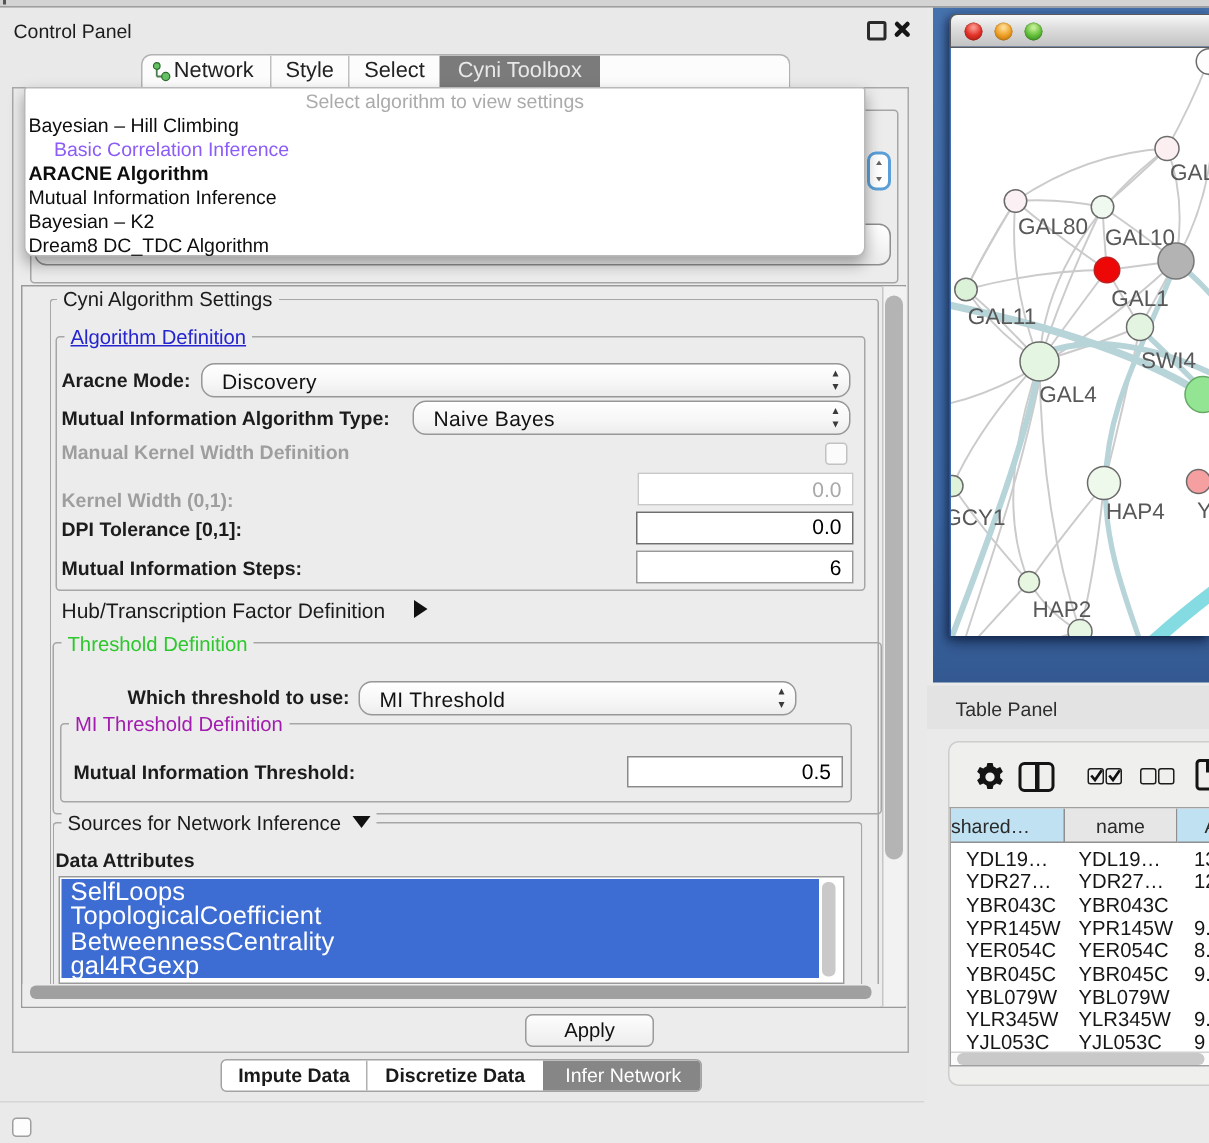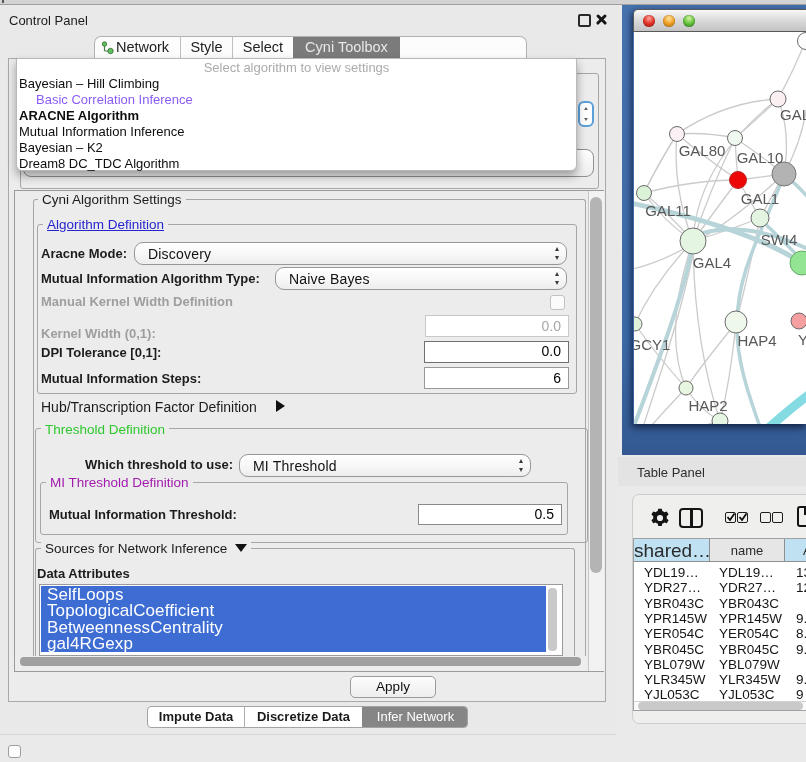--- a/index.html
+++ b/index.html
@@ -141,21 +141,21 @@
   <path d="M1.5 5 L4 8 L8.5 1.5" stroke="#111" stroke-width="1.8" fill="none"></path>
   <path d="M13.5 5 L16 8 L20.5 1.5" stroke="#111" stroke-width="1.8" fill="none"></path>
 </svg>
 <div class="abs" style="left:760px;top:512px;width:9px;height:9px;border:1.5px solid #1d1d1d;border-radius:2px;"></div>
 <div class="abs" style="left:772px;top:512px;width:9px;height:9px;border:1.5px solid #1d1d1d;border-radius:2px;"></div>
 <div class="abs" style="left:797px;top:506px;width:16px;height:21px;border:2.5px solid #141414;border-radius:3px;box-sizing:border-box;"></div>
 <div class="abs" style="left:804px;top:508px;width:2.5px;height:7px;background:#141414;"></div>
 
 <div class="abs" style="left:633px;top:538px;width:173px;height:173px;background:#fff;border:1px solid #a0a0a0;border-right:none;box-sizing:border-box;overflow:hidden;">
   <div class="abs" style="left:0;top:0;width:76px;height:23px;background:#bfe1f1;border-right:1px solid #8f8f8f;border-bottom:1px solid #8f8f8f;box-sizing:border-box;
-       font-size:19px;color:#2a2a2a;line-height:23px;">shared…</div>
+       font-size:13px;color:#2a2a2a;line-height:23px;">shared…</div>
   <div class="abs" style="left:76px;top:0;width:75px;height:23px;background:#e6e6e6;border-right:1px solid #8f8f8f;border-bottom:1px solid #8f8f8f;box-sizing:border-box;
        font-size:13px;color:#2a2a2a;text-align:center;line-height:23px;">name</div>
   <div class="abs" style="left:151px;top:0;width:22px;height:23px;background:#bfe1f1;border-bottom:1px solid #8f8f8f;box-sizing:border-box;
        font-size:13px;color:#2a2a2a;padding-left:18px;line-height:23px;">A</div>
   <div id="tbody" class="abs" style="left:0;top:26px;width:173px;height:138px;font-size:13.5px;color:#161616;">
 <div class="abs" style="left:10px;top:0.0px;">YDL19…</div>
       <div class="abs" style="left:85px;top:0.0px;">YDL19…</div>
       <div class="abs" style="left:162px;top:0.0px;">13</div>
 <div class="abs" style="left:10px;top:15.3px;">YDR27…</div>
       <div class="abs" style="left:85px;top:15.3px;">YDR27…</div>

